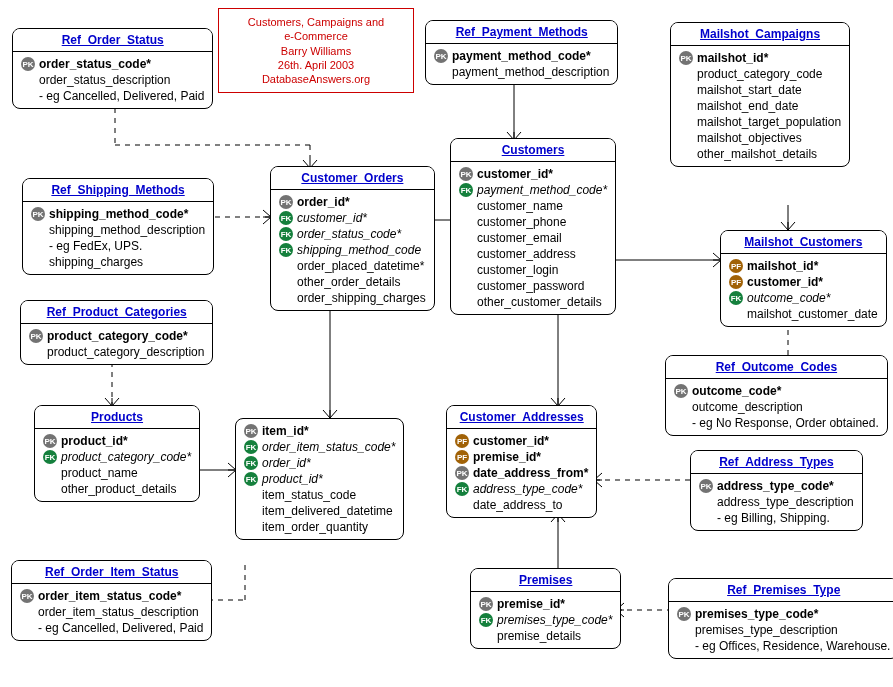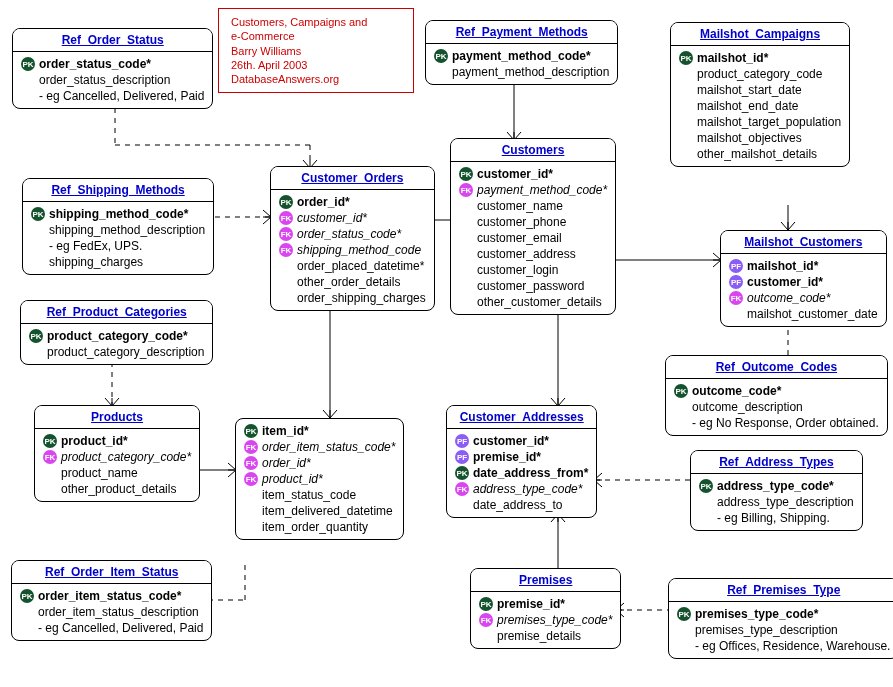--- a/index.html
+++ b/index.html
@@ -1,28 +1,28 @@
 <!DOCTYPE html>
 <html><head>
 <meta charset="utf-8">
 <style>
 body{margin:0;font-family:Arial,sans-serif;font-size:12px;background:#fff;position:relative;width:893px;height:687px}
 .entity{position:absolute;background:#fff;border:1px solid #000;border-radius:8px;overflow:hidden}
 .ehead{background:#fff;color:#0000cc;font-weight:bold;text-align:center;padding:4px 8px;border-bottom:1px solid #000;text-decoration:underline}
 .ebody{padding:4px 8px}
 .row{display:flex;align-items:center;gap:4px;padding:1px 0;white-space:nowrap}
 .key{display:inline-flex;width:14px;height:14px;border-radius:50%;align-items:center;justify-content:center;font-size:8px;font-weight:bold;color:#fff;flex-shrink:0}
-.key.pk{background:#14532d}
-.key.fk{background:#d946ef}
-.key.pfk{background:#8b5cf6}
+.key.pk{background:#737373}
+.key.fk{background:#15803d}
+.key.pfk{background:#a16207}
 .nokey{display:inline-block;width:14px;flex-shrink:0}
 .fname{color:#000}
 .fname.b{font-weight:bold}
 .fname.i{font-style:italic}
-.titlebox{position:absolute;border:1px solid #c00;color:#c00;padding:6px 12px;font-size:11px;line-height:1.3}
+.titlebox{position:absolute;border:1px solid #c00;color:#c00;text-align:center;padding:6px 12px;font-size:11px;line-height:1.3}
 svg.lines{position:absolute;top:0;left:0;width:893px;height:687px;pointer-events:none}
 svg.lines line,svg.lines path{stroke:#000;stroke-width:1;fill:none}
 svg.lines .dash{stroke-dasharray:5,5}
 </style>
 </head>
 <body>
 
 <svg class="lines">
 
   <line class="dash" x1="115" y1="98" x2="115" y2="145"></line>

